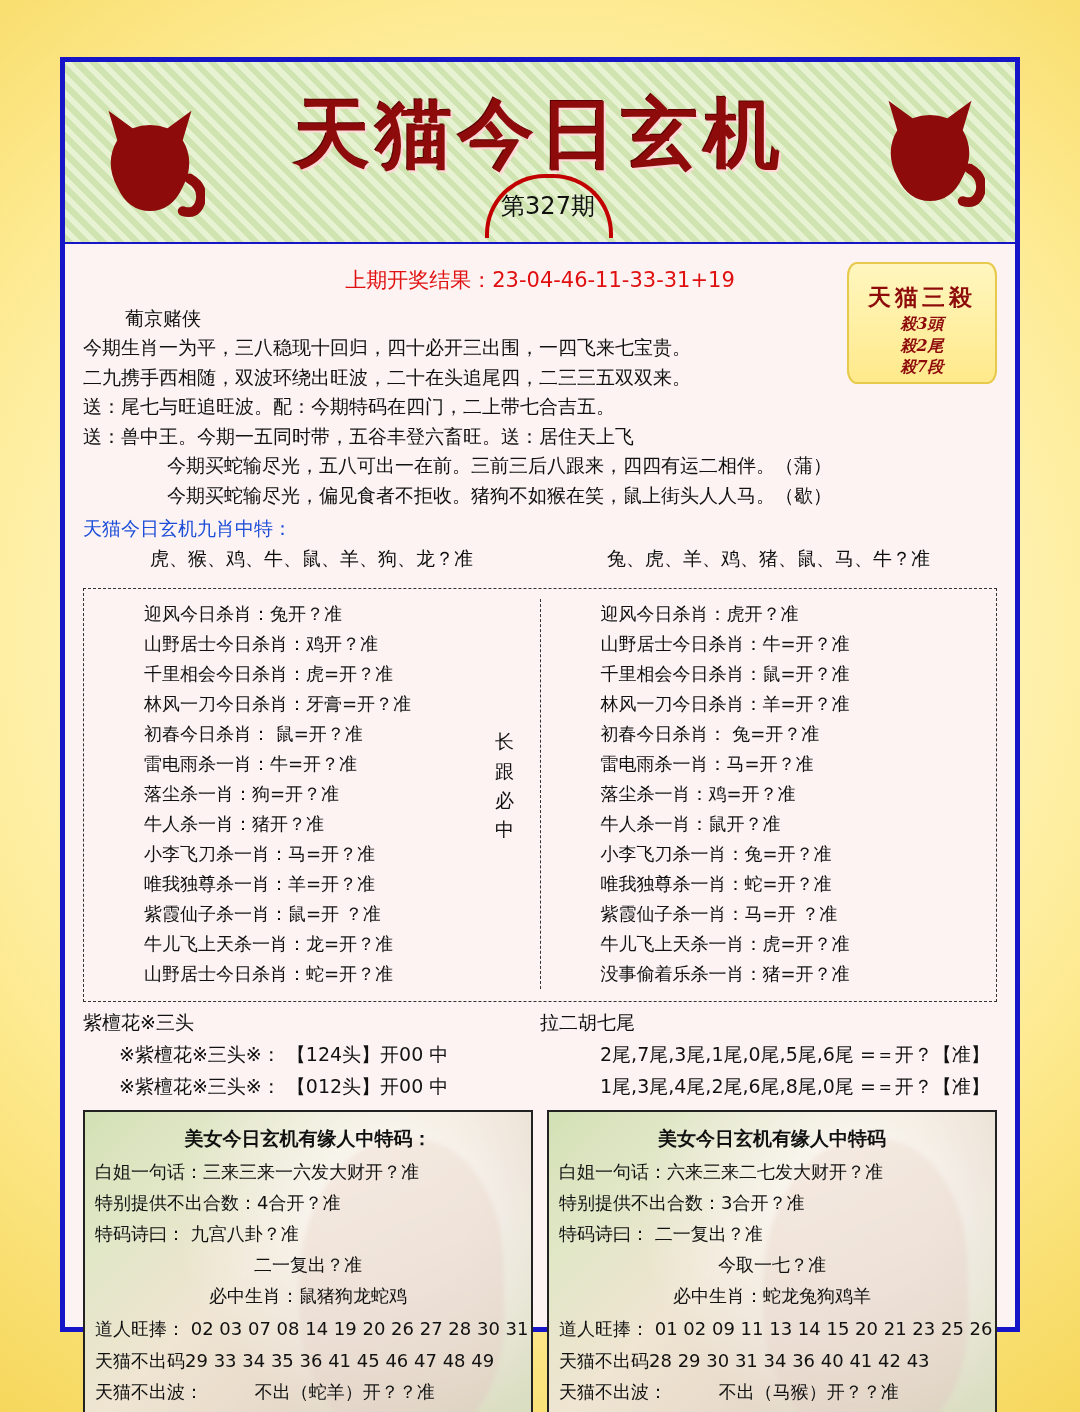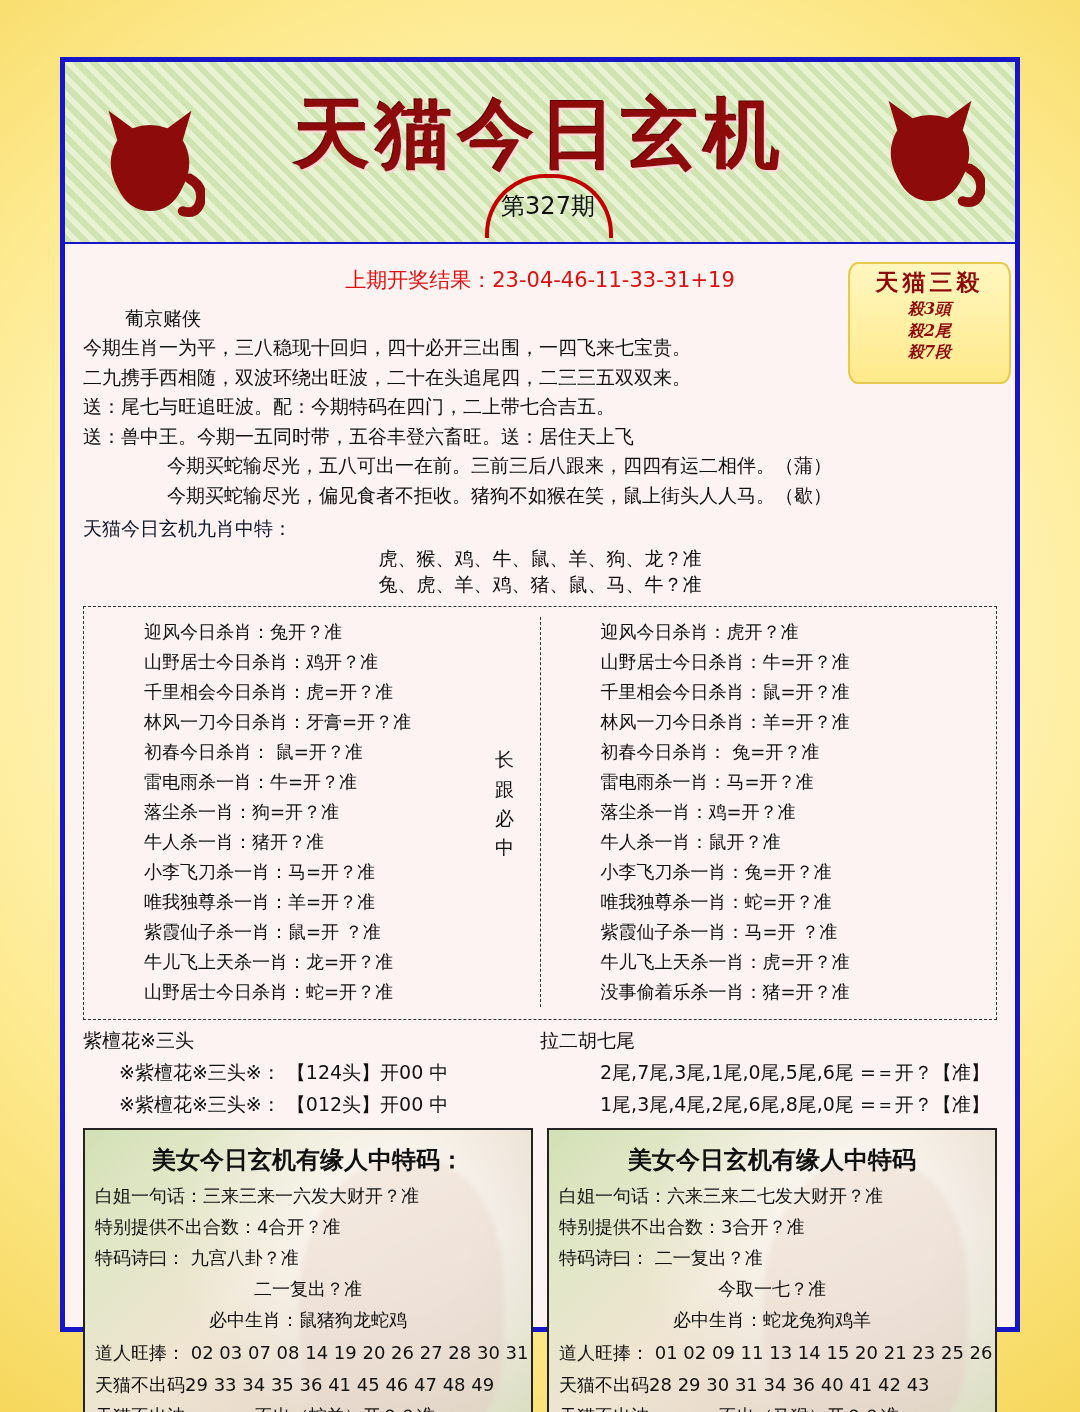--- a/index.html
+++ b/index.html
@@ -50,34 +50,34 @@
     text-align:center;color:#e01010;font-size:21px;margin:12px 0 10px 0;
     font-family:"DejaVu Sans", sans-serif;
   }
   .lastresult .lbl{color:#e01010;text-align:center;}
   .poem{font-size:19px;color:#111;line-height:1.55;}
   .poem .ln{white-space:nowrap;}
   .indent1{padding-left:42px;}
   .indent2{padding-left:84px;}
   
   .badge{
-    position:absolute;right:4px;top:18px;width:163px;height:122px;
+    position:absolute;right:18px;top:18px;width:150px;height:122px;
     background:linear-gradient(#fff7c0,#ffe98a);
     border-radius:10px/14px;
     box-shadow:0 0 0 2px #e7c94d inset;
     text-align:center;
     font-family:"DejaVu Serif", serif;
     color:#8e0b0b;
-    padding-top:5px;box-sizing:border-box;
+    padding-top:20px;box-sizing:border-box;
   }
   .badge .b1{font-size:23px;font-weight:bold;letter-spacing:4px;}
   .badge .b2{font-size:16px;font-weight:bold;line-height:1.35;font-style:italic;}
   
-  .nine-title{font-size:19px;color:#0f172a;margin-top:6px;}
-  .nine-row{display:flex;margin:4px 0 8px 0;font-size:19px;color:#111;flex-direction:column;}
+  .nine-title{font-size:19px;color:#1d4ed8;margin-top:6px;}
+  .nine-row{display:flex;margin:4px 0 16px 0;font-size:19px;color:#111;}
   .nine-row .c{flex:1;text-align:center;}
   
   .kill-wrap{
     display:flex;border:1px dashed #333;margin-top:4px;position:relative;
     padding:10px 0 12px 0;
   }
   .kill-col{flex:1;position:relative;}
   .kill-col + .kill-col{border-left:1px dashed #333;}
   .kill-line{font-size:18px;color:#111;padding:3px 0 3px 60px;white-space:nowrap;}
   .vert-note{
@@ -103,21 +103,21 @@
     opacity:.95;
   }
   .panel .photo:after{
     content:"";position:absolute;right:6%;top:8%;width:46%;height:86%;
     background:linear-gradient(160deg,rgba(240,220,205,.85),rgba(200,170,150,.6));
     border-radius:48% 42% 40% 46%;
     filter:blur(2px);
   }
   .panel .veil{position:absolute;inset:0;background:rgba(255,255,255,.35);}
   .panel .content{position:relative;padding:8px 10px 0 10px;font-size:18px;color:#111;}
-  .panel .ptitle{text-align:center;font-size:24px;color:#111;margin:6px 0 8px 0;font-weight:bold;}
+  .panel .ptitle{text-align:center;font-size:19px;color:#111;margin:6px 0 8px 0;font-weight:bold;}
   .panel .prow{margin:7px 0;white-space:nowrap;}
   .panel .pc{text-align:center;}
   .panel .nums{line-height:1.5;}
 </style>
 </head>
 <body>
 
 <div class="page">
 
   <div class="header">

